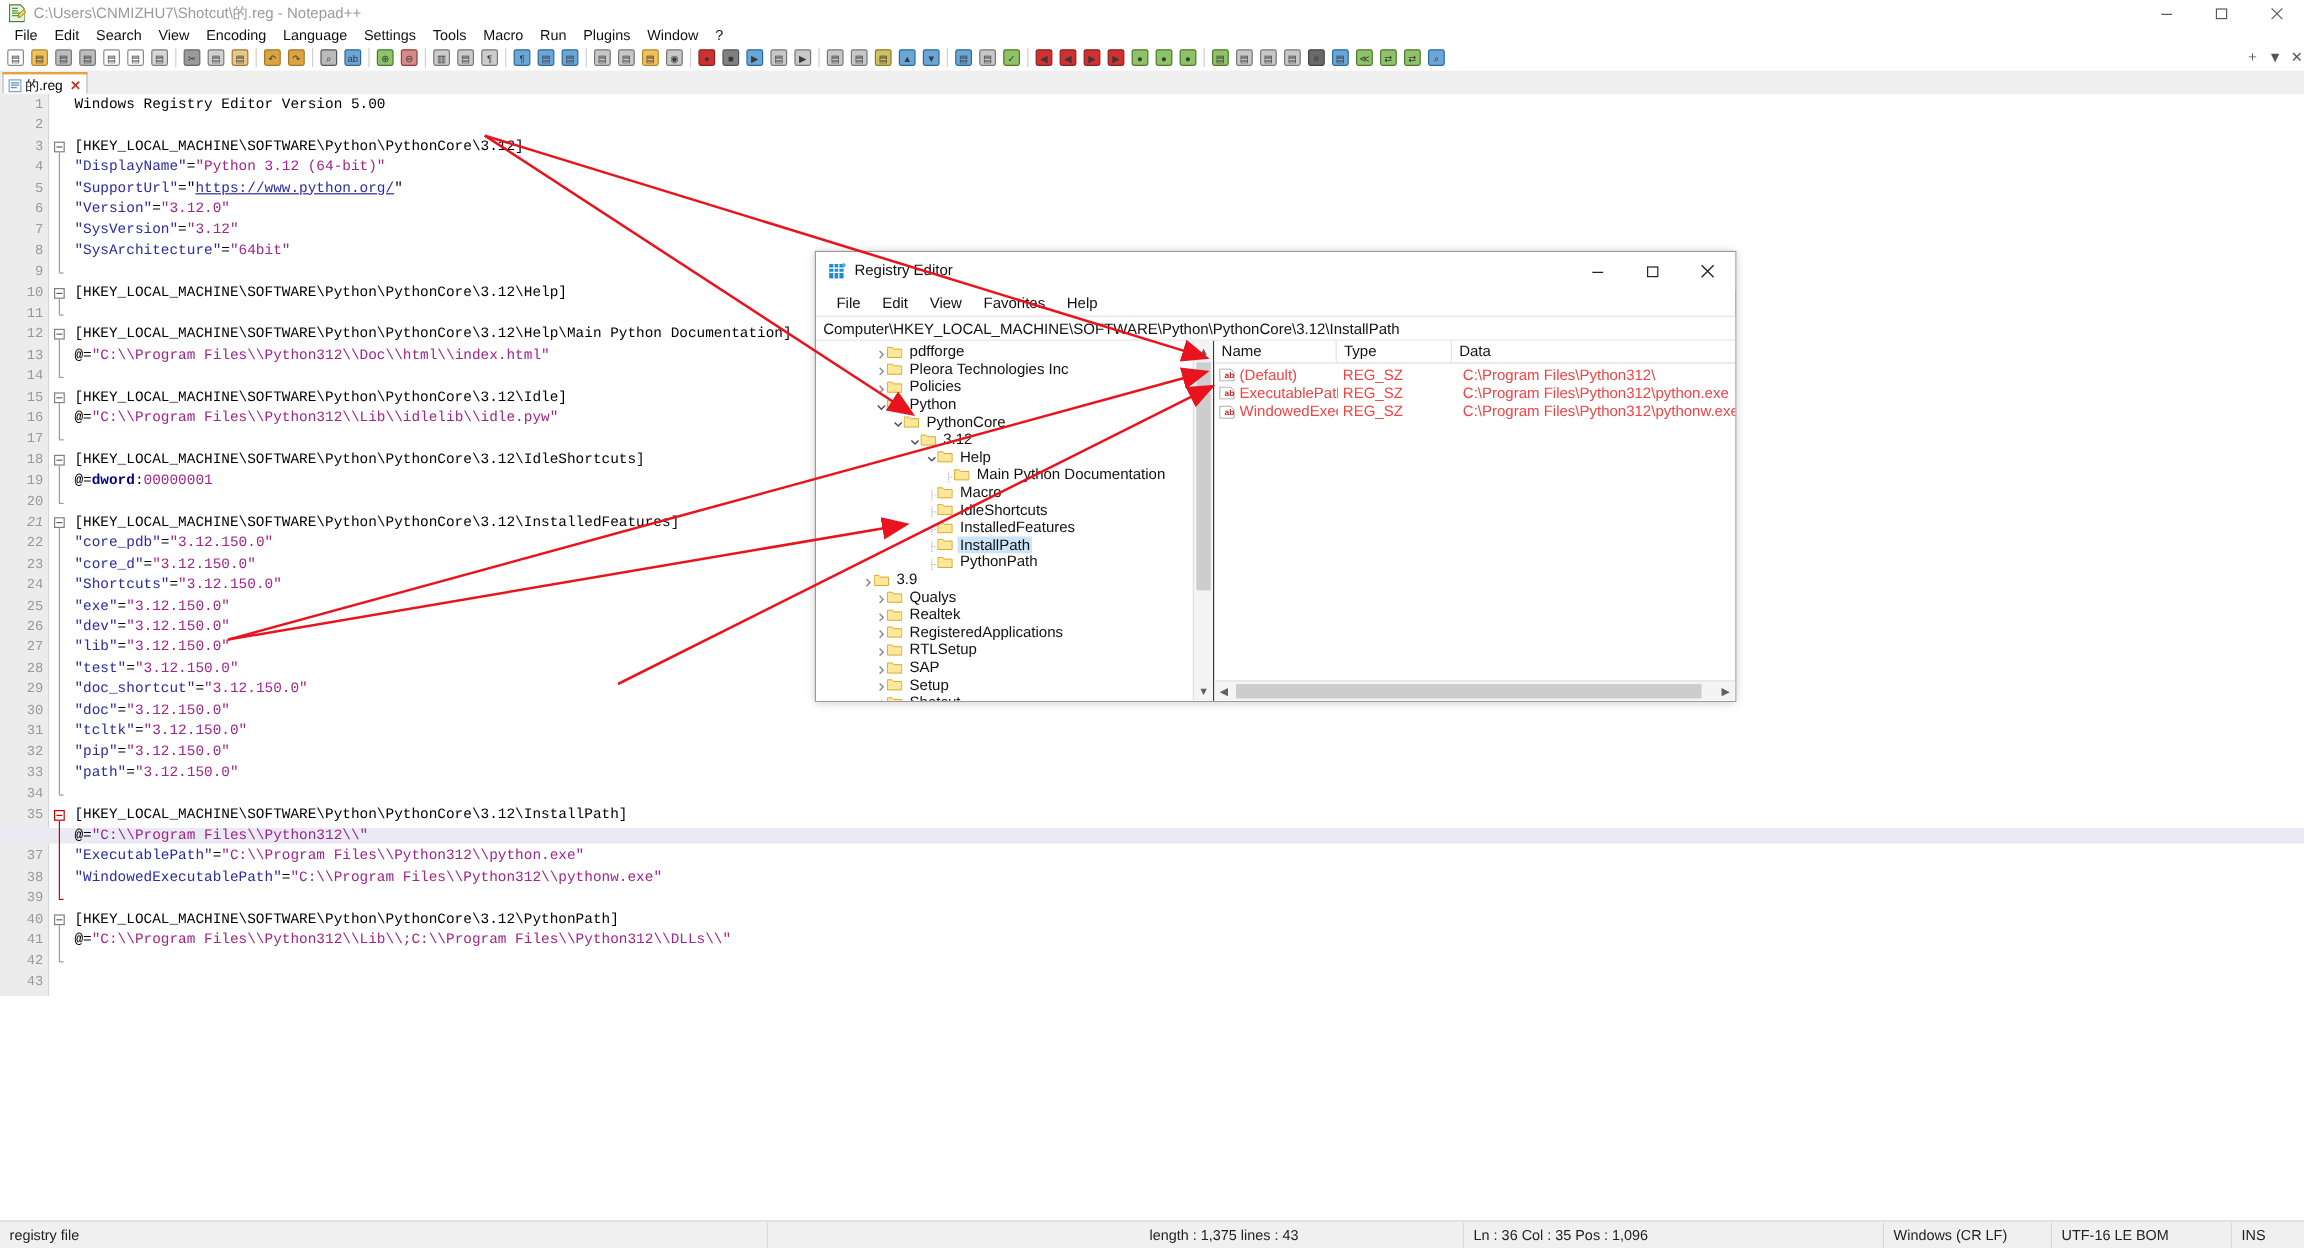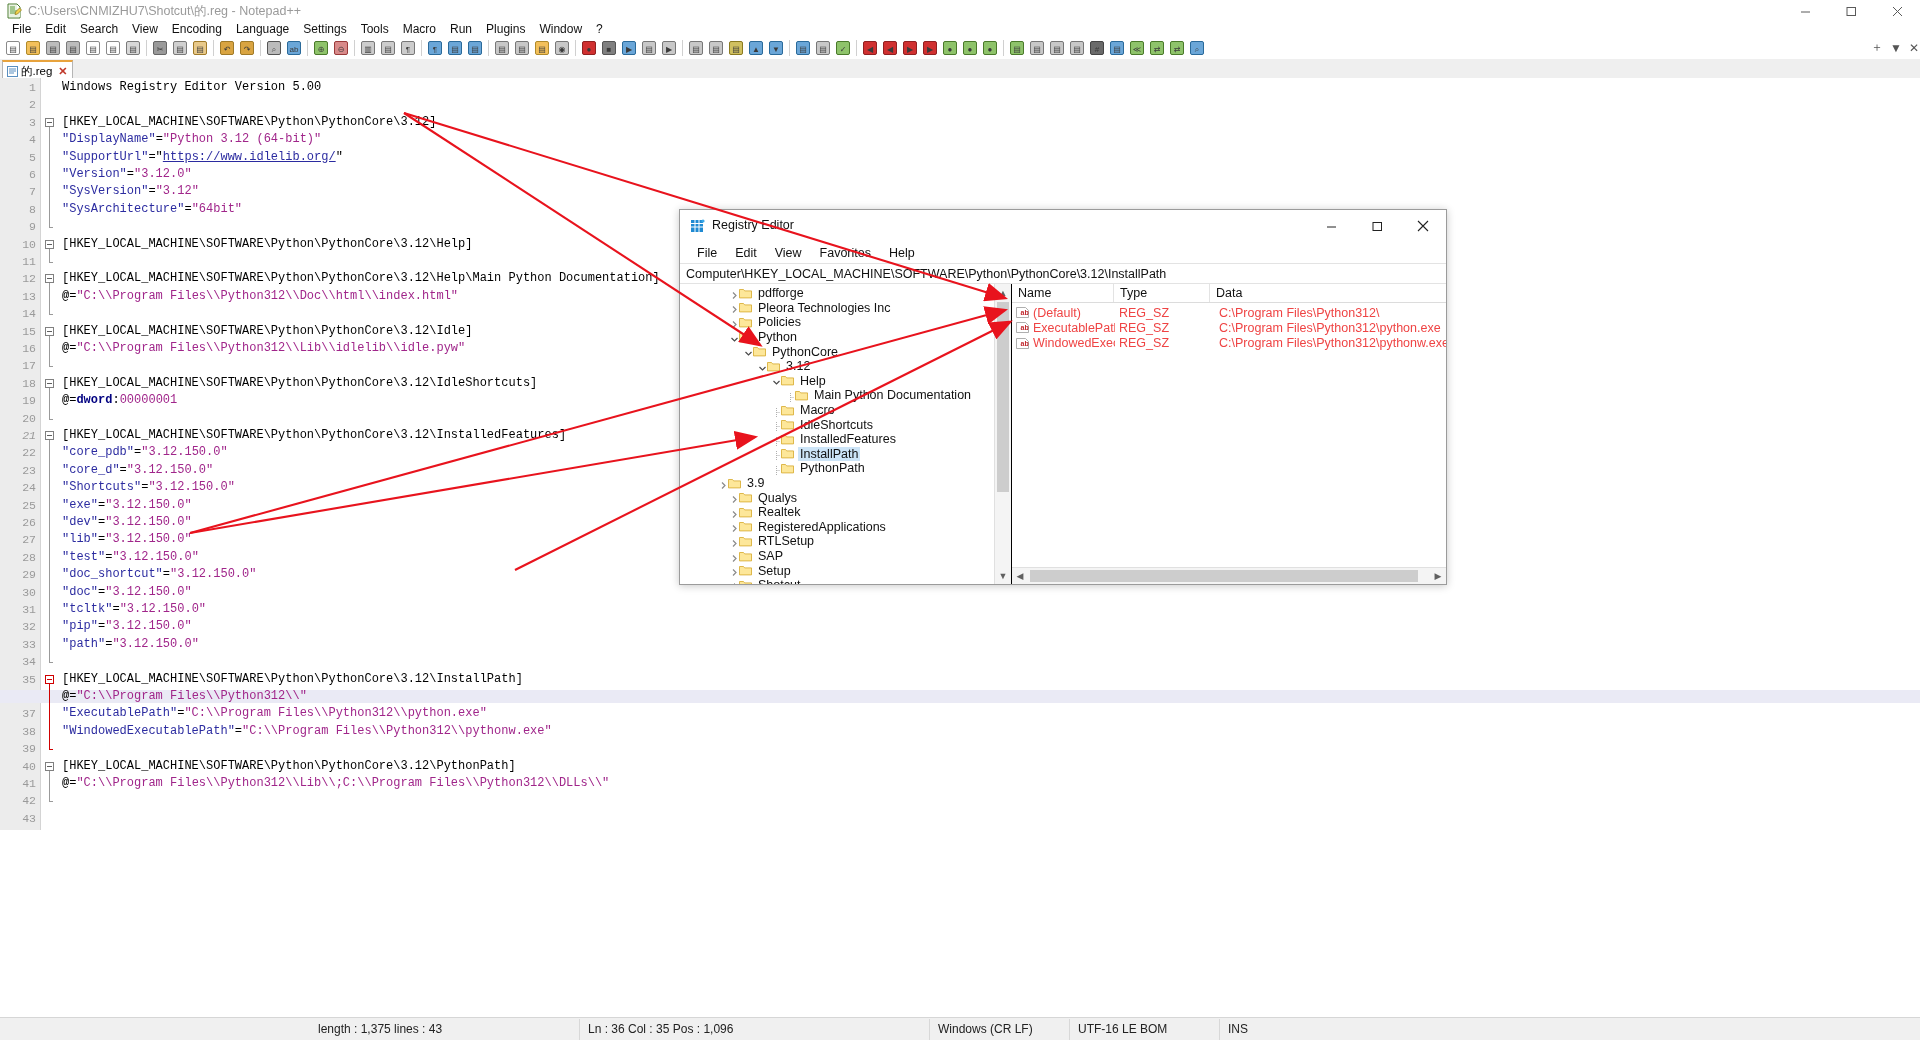--- a/index.html
+++ b/index.html
@@ -460,21 +460,21 @@
         <div class="lnum" style="top: 716.4px;">42</div>
         <div class="lnum" style="top: 733.8px;">43</div>
       </div>
     <div class="gutter-edge"></div>
     <div class="foldcol"></div>
     <div id="code-host">
         <div class="codeline" style="top: 3px;"><span class="c-plain">Windows Registry Editor Version 5.00</span></div>
         <div class="codeline" style="top: 20.4px;"></div>
         <div class="codeline" style="top: 37.8px;"><span class="c-plain">[HKEY_LOCAL_MACHINE\SOFTWARE\Python\PythonCore\3.12]</span></div>
         <div class="codeline" style="top: 55.2px;"><span class="c-name">"DisplayName"</span><span class="c-plain">=</span><span class="c-str">"Python 3.12 (64-bit)"</span></div>
-        <div class="codeline" style="top: 72.6px;"><span class="c-name">"SupportUrl"</span><span class="c-plain">="</span><span class="c-url">https://www.idlelib.org/</span><span class="c-plain">"</span></div>
+        <div class="codeline" style="top: 72.6px;"><span class="c-name">"SupportUrl"</span><span class="c-plain">="</span><span class="c-url">https://www.python.org/</span><span class="c-plain">"</span></div>
         <div class="codeline" style="top: 90px;"><span class="c-name">"Version"</span><span class="c-plain">=</span><span class="c-str">"3.12.0"</span></div>
         <div class="codeline" style="top: 107.4px;"><span class="c-name">"SysVersion"</span><span class="c-plain">=</span><span class="c-str">"3.12"</span></div>
         <div class="codeline" style="top: 124.8px;"><span class="c-name">"SysArchitecture"</span><span class="c-plain">=</span><span class="c-str">"64bit"</span></div>
         <div class="codeline" style="top: 142.2px;"></div>
         <div class="codeline" style="top: 159.6px;"><span class="c-plain">[HKEY_LOCAL_MACHINE\SOFTWARE\Python\PythonCore\3.12\Help]</span></div>
         <div class="codeline" style="top: 177px;"></div>
         <div class="codeline" style="top: 194.4px;"><span class="c-plain">[HKEY_LOCAL_MACHINE\SOFTWARE\Python\PythonCore\3.12\Help\Main Python Documentation]</span></div>
         <div class="codeline" style="top: 211.8px;"><span class="c-at">@</span><span class="c-plain">=</span><span class="c-str">"C:\\Program Files\\Python312\\Doc\\html\\index.html"</span></div>
         <div class="codeline" style="top: 229.2px;"></div>
         <div class="codeline" style="top: 246.6px;"><span class="c-plain">[HKEY_LOCAL_MACHINE\SOFTWARE\Python\PythonCore\3.12\Idle]</span></div>
@@ -529,20 +529,21 @@
         <div class="foldbox red" style="left: 45px; top: 596.6px;"></div>
         <div class="foldstem red" style="left: 49px; top: 605.6px; height: 65.6px;"></div>
         <div class="foldfoot red" style="left: 49px; top: 671.2px;"></div>
         <div class="foldbox" style="left: 45px; top: 683.6px;"></div>
         <div class="foldstem" style="left: 49px; top: 692.6px; height: 30.8px;"></div>
         <div class="foldfoot" style="left: 49px; top: 723.4px;"></div>
       </div>
   </div>
 
   <div class="statusbar">
+    <div class="sb-cell" style="width:640px">registry file</div>
     <div class="sb-cell" style="width:310px;border-right:none"></div>
     <div class="sb-cell" style="width:270px">length : 1,375   lines : 43</div>
     <div class="sb-cell" style="width:350px">Ln : 36    Col : 35    Pos : 1,096</div>
     <div class="sb-cell" style="width:140px">Windows (CR LF)</div>
     <div class="sb-cell" style="width:150px">UTF-16 LE BOM</div>
     <div class="sb-cell" style="width:60px;border-right:none">INS</div>
   </div>
 
   <div class="regwin">
 

